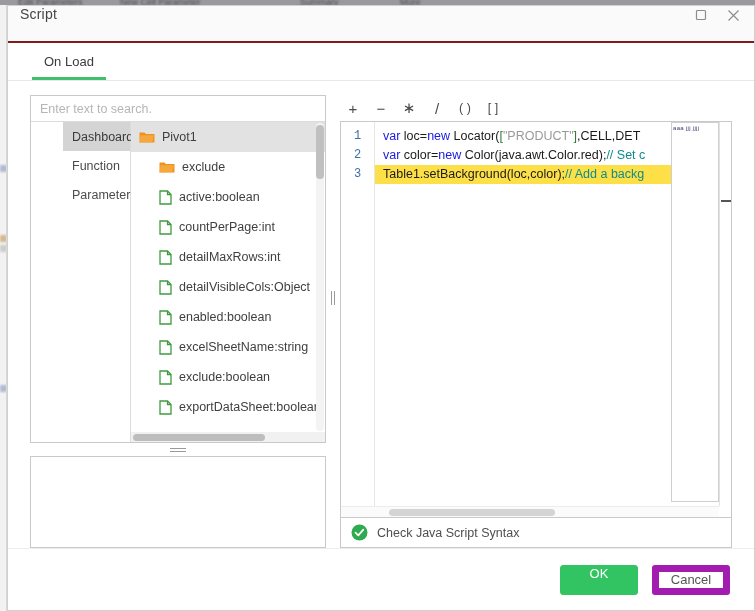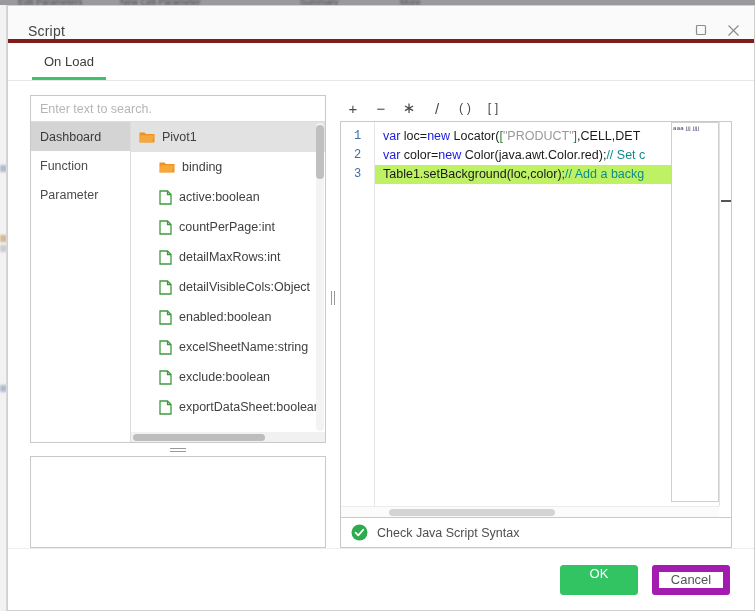--- a/index.html
+++ b/index.html
@@ -44,23 +44,23 @@
     width: 748px; height: 606px;
     background: #ffffff;
     border: 1px solid #d0d0d0;
     display: flex; flex-direction: column;
   }
 
   
   #titlebar {
     height: 37px; flex: 0 0 37px;
     background: #fafafa;
-    border-bottom: 4px solid #7f1d1d;
-    display: flex; align-items: flex-end;
-    padding: 0 12px 0 20px;
+    border-bottom: 2px solid #7f1d1d;
+    display: flex; align-items: flex-start;
+    padding: 0 12px 0 12px;
   }
   #dialog-title {
     font-size: 14px; color: #444; letter-spacing: .2px;
   }
   #titlebar-actions { margin-left: auto; display: flex; align-items: center; gap: 14px; }
   .tb-btn {
     width: 18px; height: 18px; display: flex;
     align-items: center; justify-content: center;
     cursor: pointer; color: #8d8d8d;
   }
@@ -130,20 +130,21 @@
     width: 100px; flex: 0 0 100px;
     border-right: 1px solid #dcdcdc;
     background: #fff;
     padding-top: 0;
   }
   .cat-item {
     height: 29px; display: flex; align-items: center;
     padding-left: 9px;
     font-size: 12.5px; color: #4c4c4c;
     cursor: pointer;
+    margin-left: 32px;
   }
   .cat-item.selected { background: #d4d4d4; color: #3a3a3a; }
 
   #tree-wrap {
     flex: 1 1 auto; position: relative; min-width: 0;
     background: #fff; overflow: hidden;
   }
   #tree-scroll {
     position: absolute; left: 0; top: 0; right: 0; bottom: 10px;
     overflow: hidden;
@@ -254,21 +255,21 @@
     padding-top: 5px; min-width: 0;
   }
   .cline {
     height: 19px; line-height: 19px;
     white-space: pre;
     font-family: "Liberation Sans", sans-serif;
     font-size: 12.5px;
     color: #1a1a1a;
     padding-left: 8px;
   }
-  .cline.hl { background: #bef264; }
+  .cline.hl { background: #fde047; }
   .kw { color: #1a1ae0; }
   .str { color: #9a9a9a; }
   .brk { color: #2e7d32; }
   .cmt { color: #0d8b8b; }
 
   
   #editor-vscroll {
     position: absolute; right: 0; top: 0; bottom: 11px; width: 12px;
     background: #fff; border-left: 1px solid #e2e2e2;
   }
@@ -405,21 +406,21 @@
                   <path d="M1.6 5.3 h13.2 l-1.6 6.9 H0.6 z" fill="#f5a83c"></path>
                 </svg>
                 <span>Pivot1</span>
               </div>
 
               <div class="tree-node depth1">
                 <svg class="ticon" width="16" height="14" viewBox="0 0 16 14">
                   <path d="M0.5 2.5 h5 l1.4 1.6 H15.5 v8.5 H0.5 z" fill="#f0921e"></path>
                   <path d="M1.6 5.3 h13.2 l-1.6 6.9 H0.6 z" fill="#f5a83c"></path>
                 </svg>
-                <span>binding</span>
+                <span>exclude</span>
               </div>
 
               <div class="tree-node depth1">
                 <svg class="ticon" width="13" height="15" viewBox="0 0 13 15">
                   <path d="M1 1 h7.5 l3.5 3.5 V14 H1 z" fill="#fff" stroke="#3f9a3f" stroke-width="1.3"></path>
                   <path d="M8.5 1 v3.5 H12" fill="none" stroke="#3f9a3f" stroke-width="1.3"></path>
                 </svg>
                 <span>active:boolean</span>
               </div>
 

